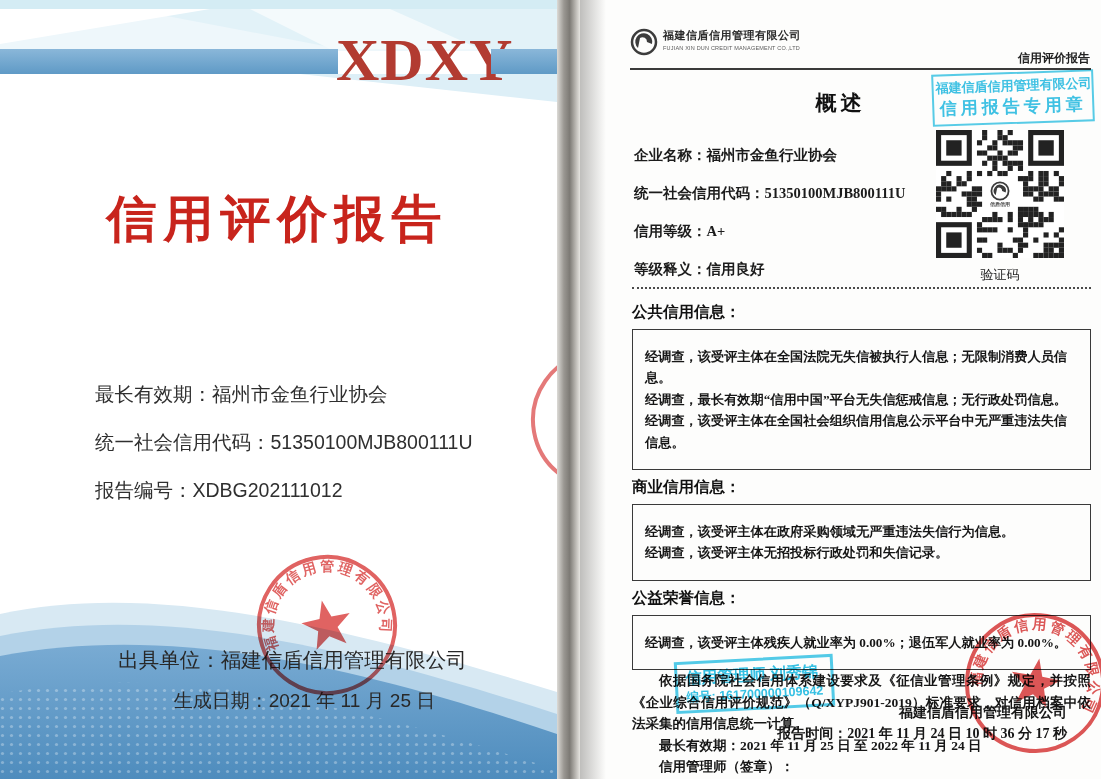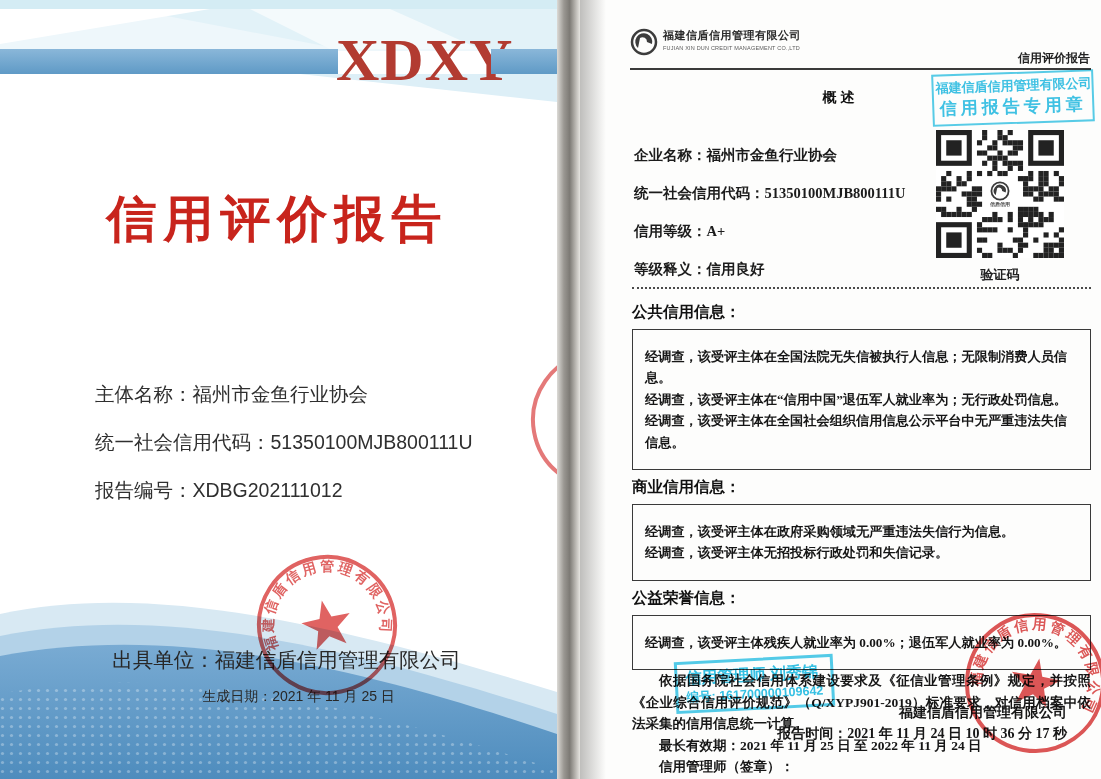--- a/index.html
+++ b/index.html
@@ -36,55 +36,55 @@
   }
   .cover-title {
     position:absolute; top:186px; left:55px; width:445px; text-align:center;
     font-family:"Liberation Serif", serif; font-weight:bold; font-size:50px;
     color:#c8241c; letter-spacing:7px; white-space:nowrap;
   }
   .cover-fields { position:absolute; left:95px; top:370px; }
   .cover-field { font-size:19.5px; color:#2f2f2f; font-weight:500; height:48px; line-height:48px; white-space:nowrap; }
   .waves { position:absolute; left:0; bottom:0; }
   .wave-text {
-    position:absolute; left:8px; width:557px; text-align:center;
+    position:absolute; left:14px; width:557px; text-align:center;
     color:#282828; font-weight:500; white-space:nowrap; z-index:3;
   }
   #issuer-line { top:646px; font-size:20.5px; }
-  #gendate-line { top:688px; font-size:14px;padding-left:24px; }
+  #gendate-line { top:688px; font-size:19px;padding-left:24px; }
   .stamp { position:absolute; mix-blend-mode:multiply; z-index:5; }
   #left-stamp { left:252px; top:550px; opacity:.82; transform:rotate(-12deg); }
   #left-partial-stamp { right:-119px; top:345px; opacity:.7; transform:rotate(80deg); }
   
   .rp-header-logo { position:absolute; left:50px; top:28px; display:flex; align-items:flex-start; gap:5px; }
   .logo-text-cn { font-size:11px; font-weight:bold; color:#2b2b2b; letter-spacing:.5px; }
   .logo-text-en { font-size:5.5px; color:#5a5a5a; letter-spacing:.2px; margin-top:2px; }
   .rp-doctype { position:absolute; right:11px; top:50px; font-size:12px; font-weight:bold; color:#222;
     font-family:"Liberation Serif", serif; }
   .rp-rule { position:absolute; left:50px; right:10px; top:68px; height:2px; background:#3a3a3a; }
   .corner-stamp {
     position:absolute; left:352px; top:72px; width:162px;
     border:2px solid rgba(70,200,231,.9); color:#3fc3e6; text-align:center;
     padding:3px 2px 4px; transform:rotate(-2deg); mix-blend-mode:multiply; z-index:8;
     background:rgba(255,255,255,0);
   }
   .corner-stamp .l1 { font-size:13px; font-weight:bold; white-space:nowrap; }
   .corner-stamp .l2 { font-size:17px; font-weight:bold; letter-spacing:4px; white-space:nowrap; }
   .rp-title { position:absolute; left:0; top:89px; width:100%; text-align:center;
-    font-family:Liberation Mono, monospace; font-size:14px; font-weight:bold; color:#111; letter-spacing:4px; }
+    font-family:Liberation Mono, monospace; font-size:21px; font-weight:bold; color:#111; letter-spacing:4px; }
   .info-fields { position:absolute; left:54px; top:136px; }
   .info-field { font-family:"Liberation Serif", serif; font-size:14.5px; color:#1c1c1c;
     height:38px; line-height:38px; font-weight:bold; white-space:nowrap; }
   .qr-wrap { position:absolute; left:355px; top:130px; width:130px; text-align:center; }
   .qr-box { position:relative; width:128px; height:128px; margin:0 auto; background:#fff; }
   .qr-logo { position:absolute; left:50%; top:50%; transform:translate(-50%,-50%);
     width:34px; height:34px; background:#fff; border-radius:4px;
     display:flex; flex-direction:column; align-items:center; justify-content:center; }
   .qr-logo-label { font-size:5px; color:#444; font-weight:bold; line-height:1; margin-top:1px; white-space:nowrap; }
-  .qr-caption { font-family:"Liberation Serif", serif; font-size:13px; font-weight:bold; color:#222; margin-top:8px; }
+  .qr-caption { font-family:"Liberation Serif", serif; font-size:13px; font-weight:normal; color:#222; margin-top:8px; }
   .dash-rule { position:absolute; left:52px; right:10px; top:287px; border-top:2px dotted #4a4a4a; }
   .rp-sections { position:absolute; left:52px; right:10px; top:295px; font-family:"Liberation Serif", serif; }
   .sec-heading { font-size:15.5px; font-weight:bold; color:#111; margin:7px 0 6px; }
   .sec-box { border:1.5px solid #3a3a3a; padding:16px 12px; }
   .sec-line { font-size:13.2px; font-weight:bold; color:#161616; line-height:1.62; }
   .basis-para { font-size:13.5px; font-weight:bold; color:#161616; line-height:1.6;
     text-indent:2em; text-align:justify; }
   .validity-line, .manager-line { font-size:13.5px; font-weight:bold; color:#161616;
     line-height:1.6; margin-left:2em; }
   .manager-stamp {
@@ -115,21 +115,21 @@
     <polygon points="250,9 390,9 480,49 330,49" fill="#f4fafc"></polygon>
   </svg>
 
   <div class="bar bar-left"></div>
   <div class="brand">XDXY</div>
   <div class="bar bar-right"></div>
 
   <div class="cover-title">信用评价报告</div>
 
   <div class="cover-fields">
-    <div class="cover-field"><span>主体名称：</span><span>福州市金鱼行业协会</span></div>
+    <div class="cover-field"><span>最长有效期：</span><span>福州市金鱼行业协会</span></div>
     <div class="cover-field"><span>统一社会信用代码：</span><span>51350100MJB800111U</span></div>
     <div class="cover-field"><span>报告编号：</span><span>XDBG202111012</span></div>
   </div>
 
   <svg class="stamp stamp-svg" id="left-partial-stamp" width="150" height="150" viewBox="0 0 150 150">
     <circle cx="75" cy="75" r="68" fill="none" stroke="#d9403f" stroke-width="4"></circle>
     <polygon points="75,50 81.1,67.6 99.7,68 84.9,79.2 90.3,97 75,86.4 59.7,97 65.1,79.2 50.3,68 68.9,67.6" fill="#d9403f"></polygon>
     <defs>
         <path id="arc-p" d="M 24.3,93.5 A 54,54 0 1 1 125.7,93.5" fill="none"></path>
       </defs>
@@ -392,21 +392,21 @@
     </div>
     <div class="qr-caption">验证码</div>
   </div>
 
   <div class="dash-rule"></div>
 
   <div class="rp-sections">
     <div class="sec-heading">公共信用信息：</div>
     <div class="sec-box">
       <div class="sec-line">经调查，该受评主体在全国法院无失信被执行人信息；无限制消费人员信息。</div>
-      <div class="sec-line">经调查，该受评主体在“信用中国”退伍军人就业率为；无行政处罚信息。</div>
+      <div class="sec-line">经调查，最长有效期“信用中国”平台无失信惩戒信息；无行政处罚信息。</div>
       <div class="sec-line">经调查，该受评主体在全国社会组织信用信息公示平台中无严重违法失信信息。</div>
     </div>
 
     <div class="sec-heading">商业信用信息：</div>
     <div class="sec-box">
       <div class="sec-line">经调查，该受评主体在政府采购领域无严重违法失信行为信息。</div>
       <div class="sec-line">经调查，该受评主体无招投标行政处罚和失信记录。</div>
     </div>
 
     <div class="sec-heading">公益荣誉信息：</div>

